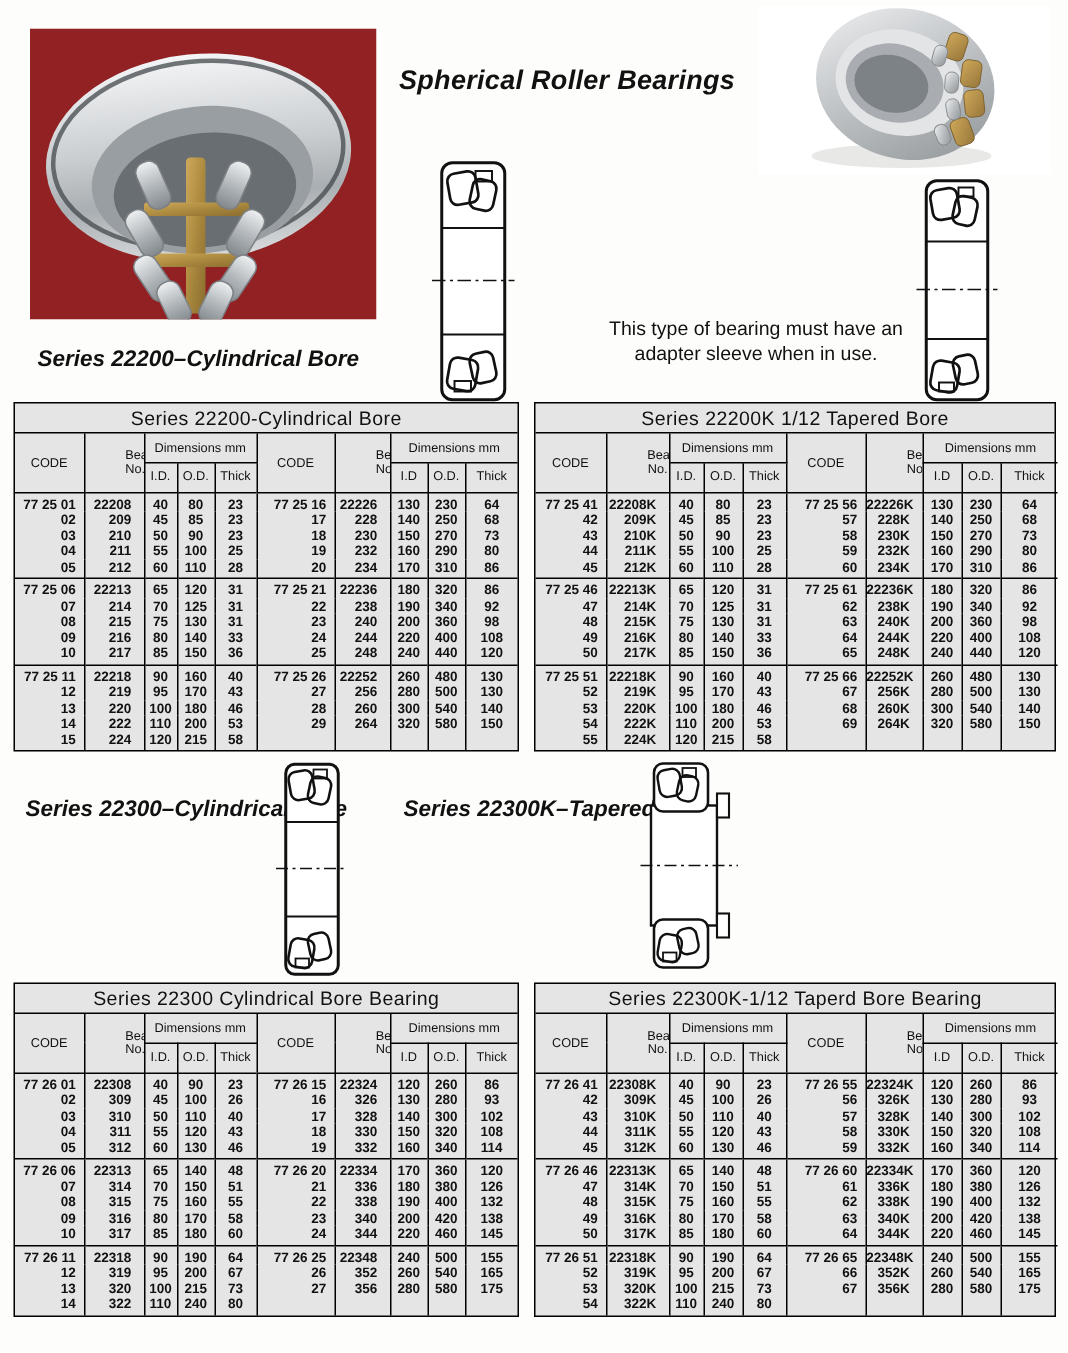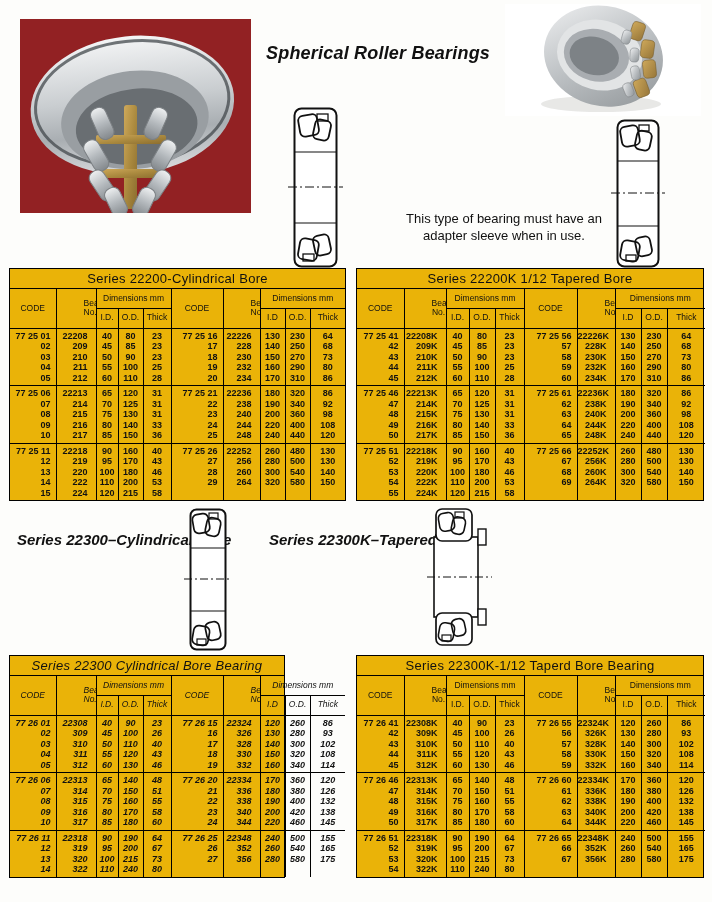--- a/index.html
+++ b/index.html
@@ -9,21 +9,21 @@
     background:#fdfdfb; color:#111;
     font-family:"Liberation Sans", sans-serif; overflow:hidden;
   }
   .abs { position:absolute; }
 
   .main-title { font:italic bold 18px "Liberation Sans",sans-serif; letter-spacing:.2px; white-space:nowrap; }
   .cap { font:italic bold 15px "Liberation Sans",sans-serif; white-space:nowrap; }
   .note { font-size:13px; line-height:1.3; text-align:center; width:212px; }
 
   
-  .tbl { position:absolute; border:1.5px solid #000; background:#eab308; }
+  .tbl { position:absolute; border:1.5px solid #000; background:#e5e5e5; }
   .tbl-title {
     height:20px; line-height:20px; text-align:center;
     font-size:13px; border-bottom:1.4px solid #000; letter-spacing:.3px;
   }
   .tbl table { width:100%; border-collapse:collapse; table-layout:fixed; }
   .tbl th, .tbl td { border-right:1px solid #000; overflow:hidden; }
   .tbl th:last-child, .tbl td:last-child { border-right:none; }
   .tbl thead th {
     font-size:8.5px; font-weight:normal; text-align:center; vertical-align:middle;
     line-height:9.5px;
@@ -164,20 +164,21 @@
         <rect x="20" y="12" width="15" height="19" rx="5" transform="rotate(12 27 21)"></rect>
         <rect x="23" y="6" width="10" height="6" stroke-width="1.3"></rect>
         <rect x="5" y="122" width="18" height="20" rx="5" transform="rotate(10 14 132)"></rect>
         <rect x="20" y="118" width="15" height="19" rx="5" transform="rotate(-12 27 127)"></rect>
         <rect x="10" y="136" width="10" height="6" stroke-width="1.3"></rect>
       </g>
       <line x1="-5" y1="74" x2="49" y2="74" stroke="#111" stroke-width="1" stroke-dasharray="9 3 2 3"></line>
     </svg>
   </div>
 
+  <div class="abs cap" style="left:25px; top:231px;">Series 22200–Cylindrical Bore</div>
 
   <div class="tbl" style="left:9px; top:268px; width:337px;">
     <div class="tbl-title">Series 22200-Cylindrical Bore</div>
     <table>
       <colgroup>
           <col style="width:46px">
           <col style="width:40px">
           <col style="width:22px">
           <col style="width:25px">
           <col style="width:28px">
@@ -643,21 +644,21 @@
         <rect x="20" y="10" width="13" height="17" rx="5" transform="rotate(12 26 18)"></rect>
         <rect x="23" y="5" width="9" height="6" stroke-width="1.2"></rect>
         <rect x="7" y="116" width="15" height="18" rx="5" transform="rotate(10 14 125)"></rect>
         <rect x="20" y="112" width="13" height="17" rx="5" transform="rotate(-12 26 120)"></rect>
         <rect x="10" y="128" width="9" height="6" stroke-width="1.2"></rect>
       </g>
       <line x1="-5" y1="70" x2="60" y2="70" stroke="#111" stroke-width="1" stroke-dasharray="8 3 2 3"></line>
     </svg>
   </div>
 
-  <div class="tbl" style="left:9px; top:655px; width:276px;font-style:italic;">
+  <div class="tbl" style="left:9px; top:655px; width:337px;">
     <div class="tbl-title">Series 22300  Cylindrical Bore Bearing</div>
     <table>
       <colgroup>
           <col style="width:46px">
           <col style="width:40px">
           <col style="width:22px">
           <col style="width:25px">
           <col style="width:28px">
           <col style="width:52px">
           <col style="width:37px">

